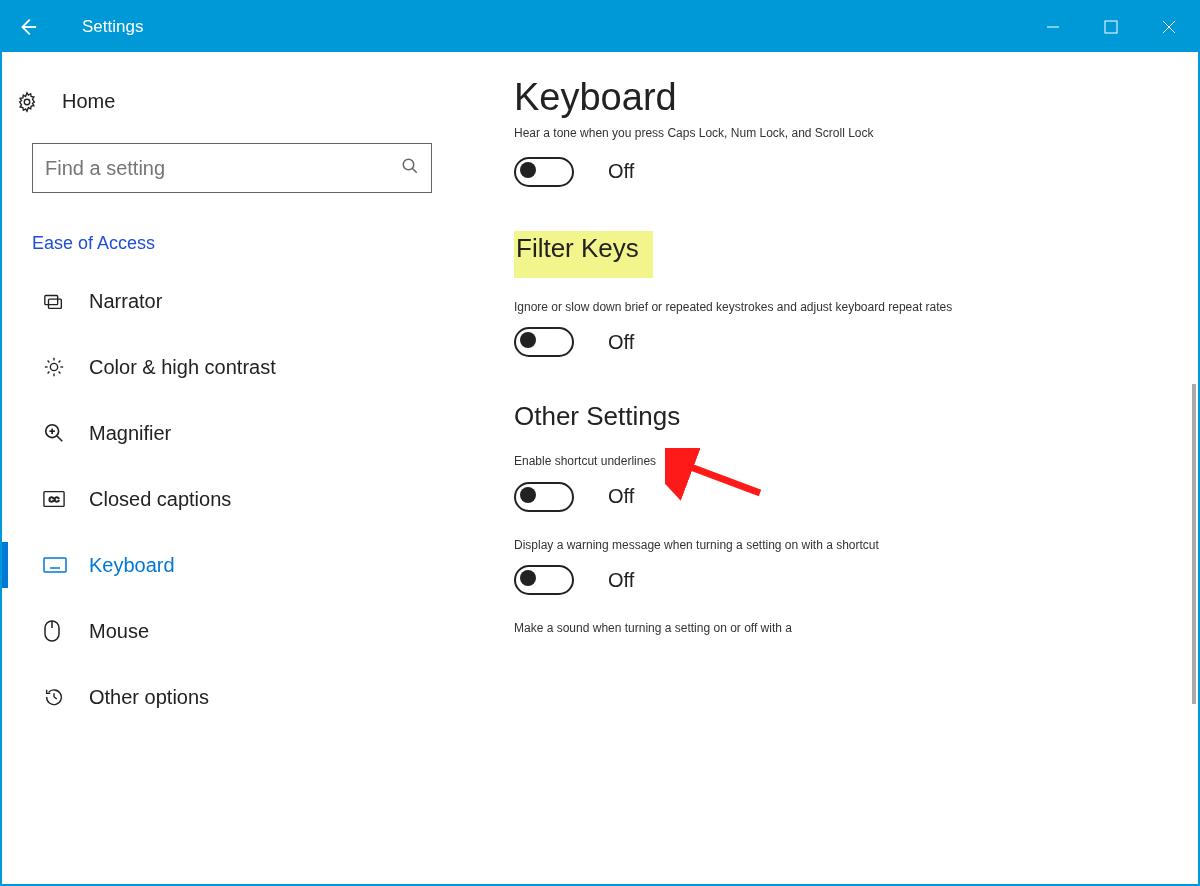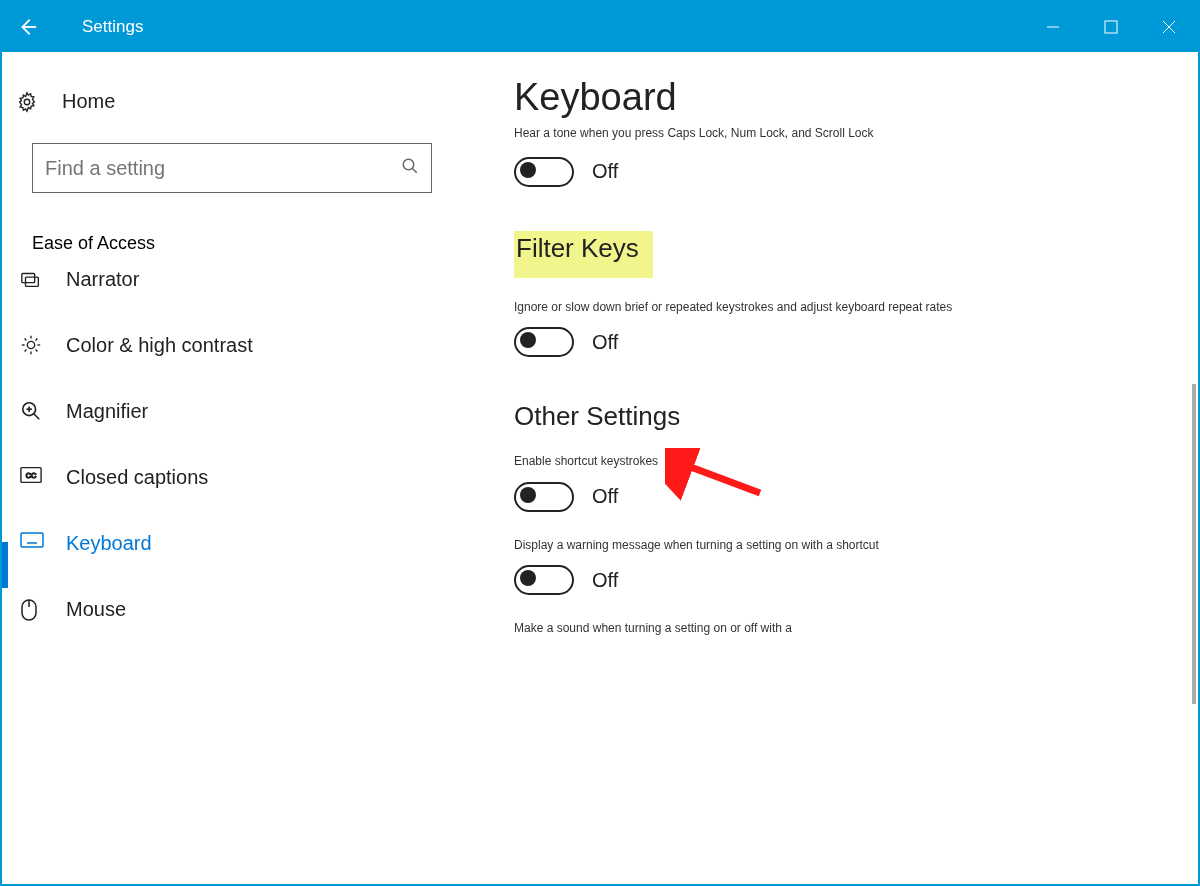--- a/index.html
+++ b/index.html
@@ -86,27 +86,27 @@
     flex: 1;
     border: none;
     outline: none;
     font-size: 20px;
     color: #3b82f6;
     background: transparent;
     font-family: inherit;
   }
   .section-label {
     font-size: 18px;
-    color: #000000;
+    color: #1d4ed8;
     margin: 40px 30px 14px 30px;
   }
   .nav-item {
     display: flex;
-    align-items: flex-start;
-    padding: 0 18px;
+    align-items: center;
+    padding: 0 41px;
     height: 66px;
     cursor: pointer;
     font-size: 20px;
     color: #222;
     position: relative;
   }
   .nav-item.selected {
     color: #0078d7;
   }
   .nav-item.selected::before {
@@ -144,21 +144,21 @@
     margin-bottom: 12px;
   }
   .clipped-desc {
     position: relative;
     top: -3px;
     overflow: hidden;
   }
   .toggle-row {
     display: flex;
     align-items: center;
-    gap: 18px;
+    gap: 34px;
     margin-bottom: 10px;
   }
   .toggle {
     width: 60px;
     height: 30px;
     border: 2px solid #222;
     border-radius: 15px;
     position: relative;
     cursor: pointer;
   }
@@ -330,20 +330,31 @@
     <div class="nav-item">
       <span class="icon-slot">
         <svg width="18" height="24" viewBox="0 0 18 24" fill="none" stroke="#222" stroke-width="1.5">
           <rect x="2" y="2" width="14" height="20" rx="7"></rect>
           <line x1="9" y1="2" x2="9" y2="9"></line>
         </svg>
       </span>
       <span>Mouse</span>
     </div>
 
+    <div class="nav-item">
+      <span class="icon-slot">
+        <svg width="22" height="22" viewBox="0 0 24 24" fill="none" stroke="#222" stroke-width="1.5">
+          <path d="M4 12a8 8 0 1 0 2-5"></path>
+            <polyline points="4 4 4 8 8 8"></polyline>
+          <line x1="12" y1="8" x2="12" y2="12"></line>
+            <line x1="12" y1="12" x2="15" y2="14"></line>
+        </svg>
+      </span>
+      <span>Other options</span>
+    </div>
   </div>
 
   <div class="main">
     <h1 class="page-title">Keyboard</h1>
 
     <div class="setting-block">
       <div class="setting-desc clipped-desc">Hear a tone when you press Caps Lock, Num Lock, and Scroll Lock</div>
       <div class="toggle-row">
         <div class="toggle">
             <div class="knob"></div>
@@ -361,21 +372,21 @@
         <div class="toggle">
             <div class="knob"></div>
           </div>
         <span class="toggle-label">Off</span>
       </div>
     </div>
 
     <h2 class="section-heading">Other Settings</h2>
 
     <div class="setting-block">
-      <div class="setting-desc">Enable shortcut keystrokes</div>
+      <div class="setting-desc">Enable shortcut underlines</div>
       <div class="toggle-row">
         <div class="toggle">
             <div class="knob"></div>
           </div>
         <span class="toggle-label">Off</span>
       </div>
     </div>
 
     <div class="setting-block">
       <div class="setting-desc">Display a warning message when turning a setting on with a shortcut</div>

